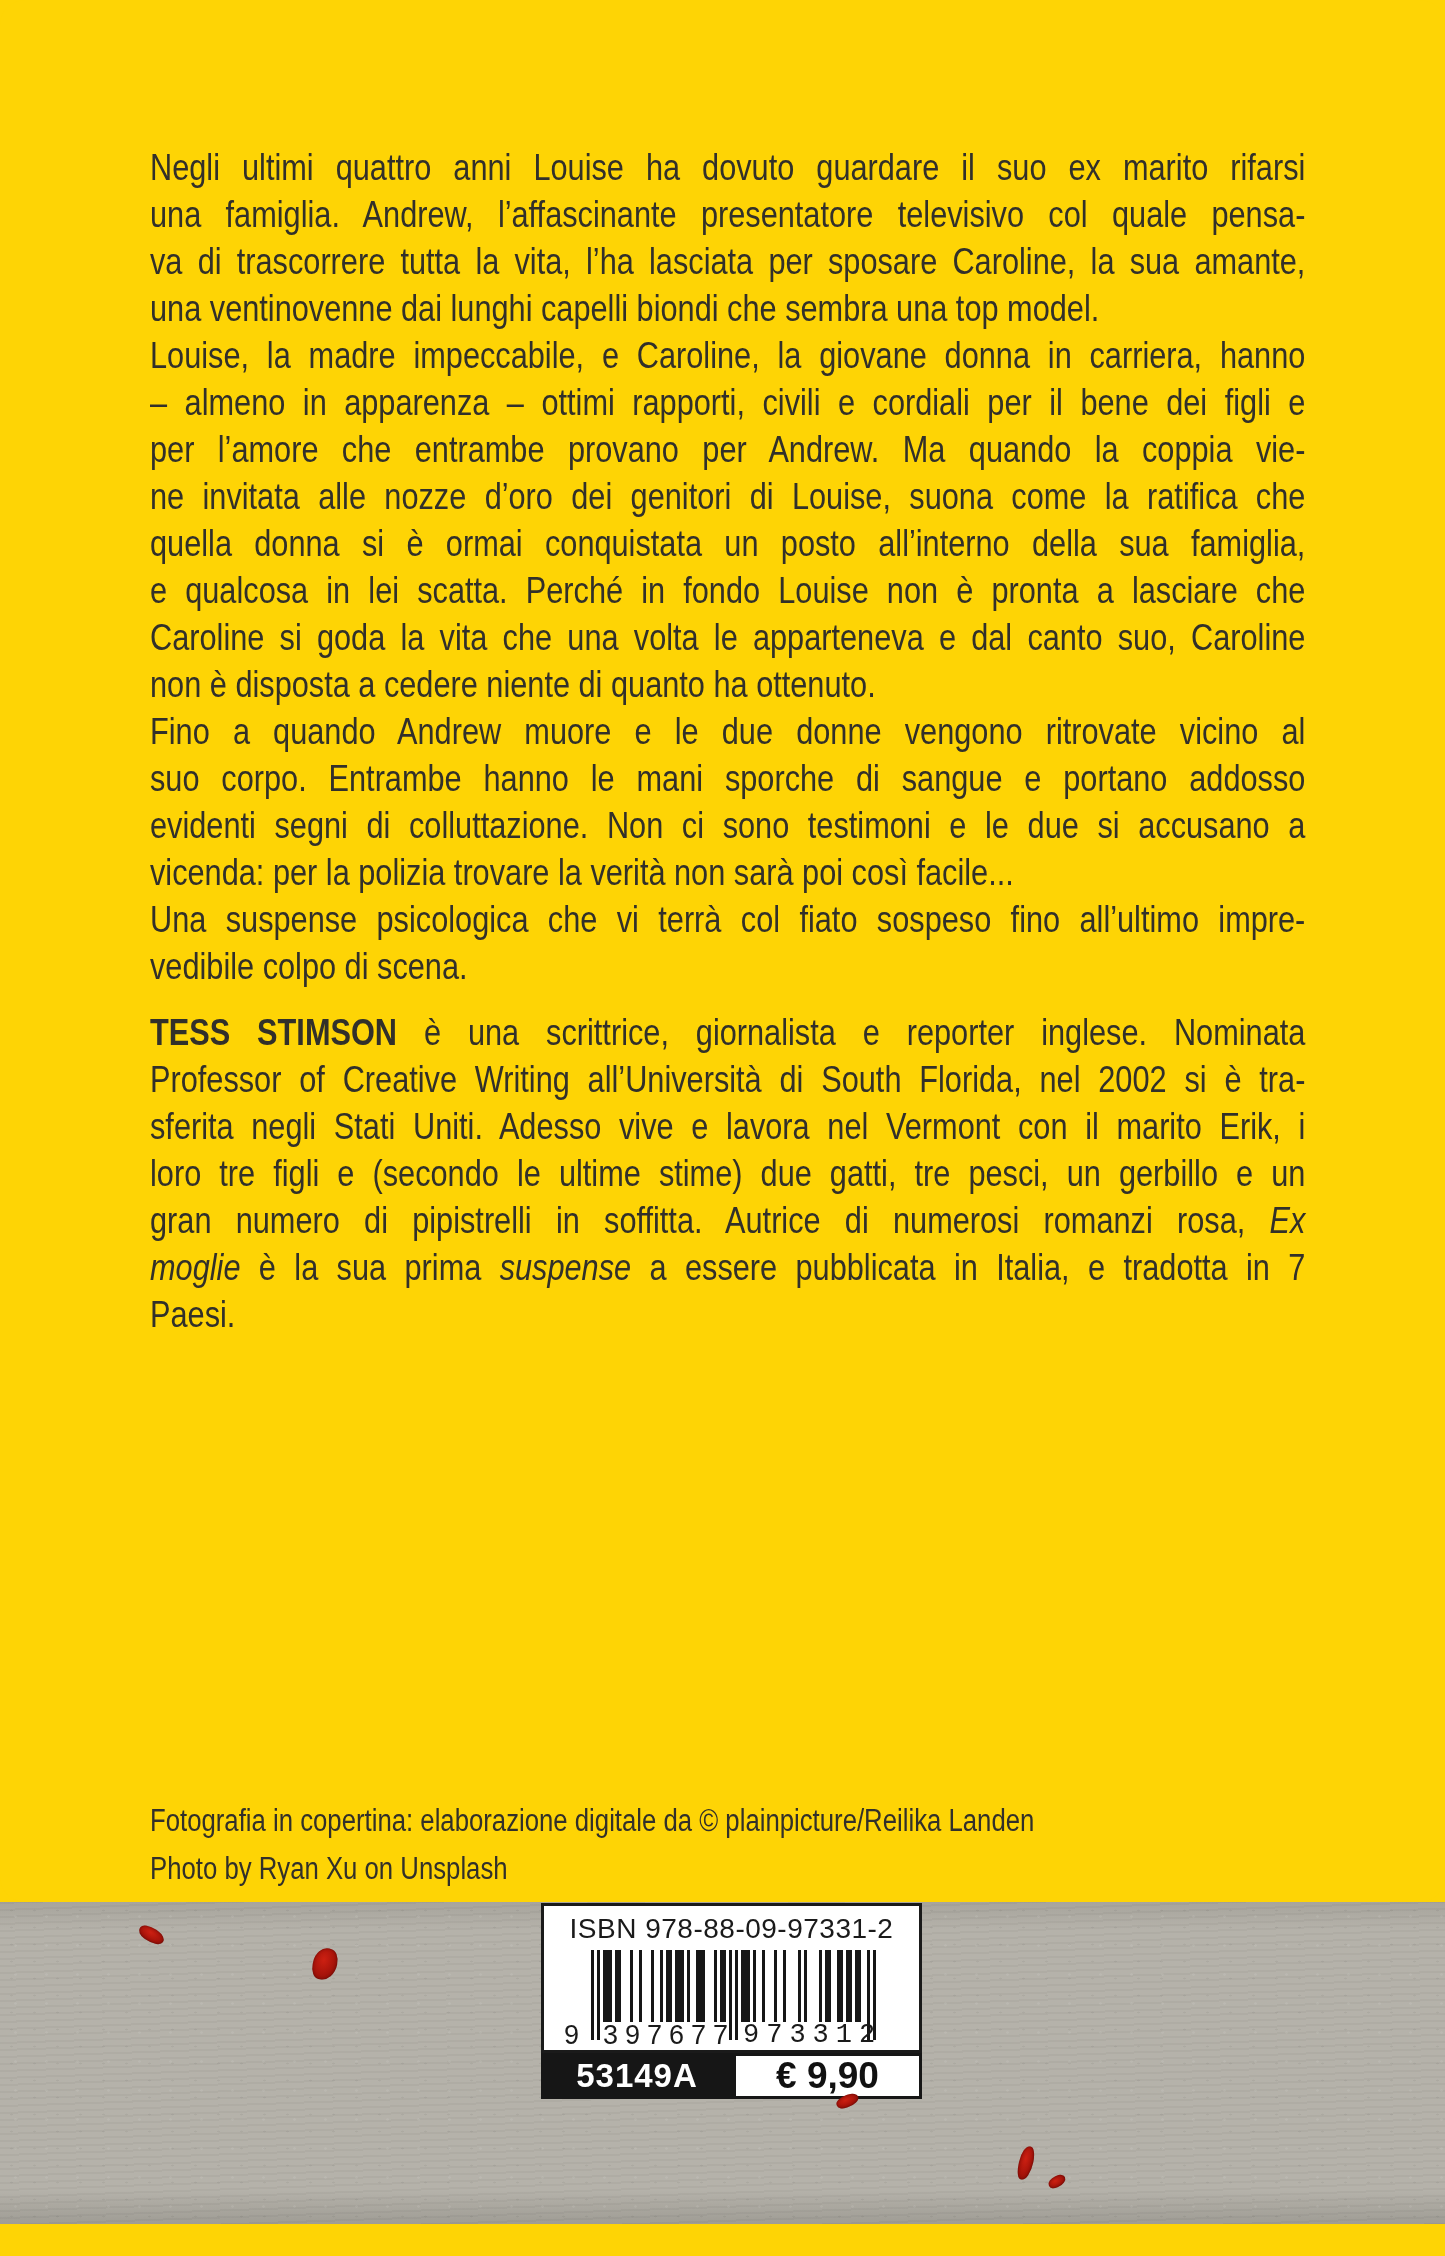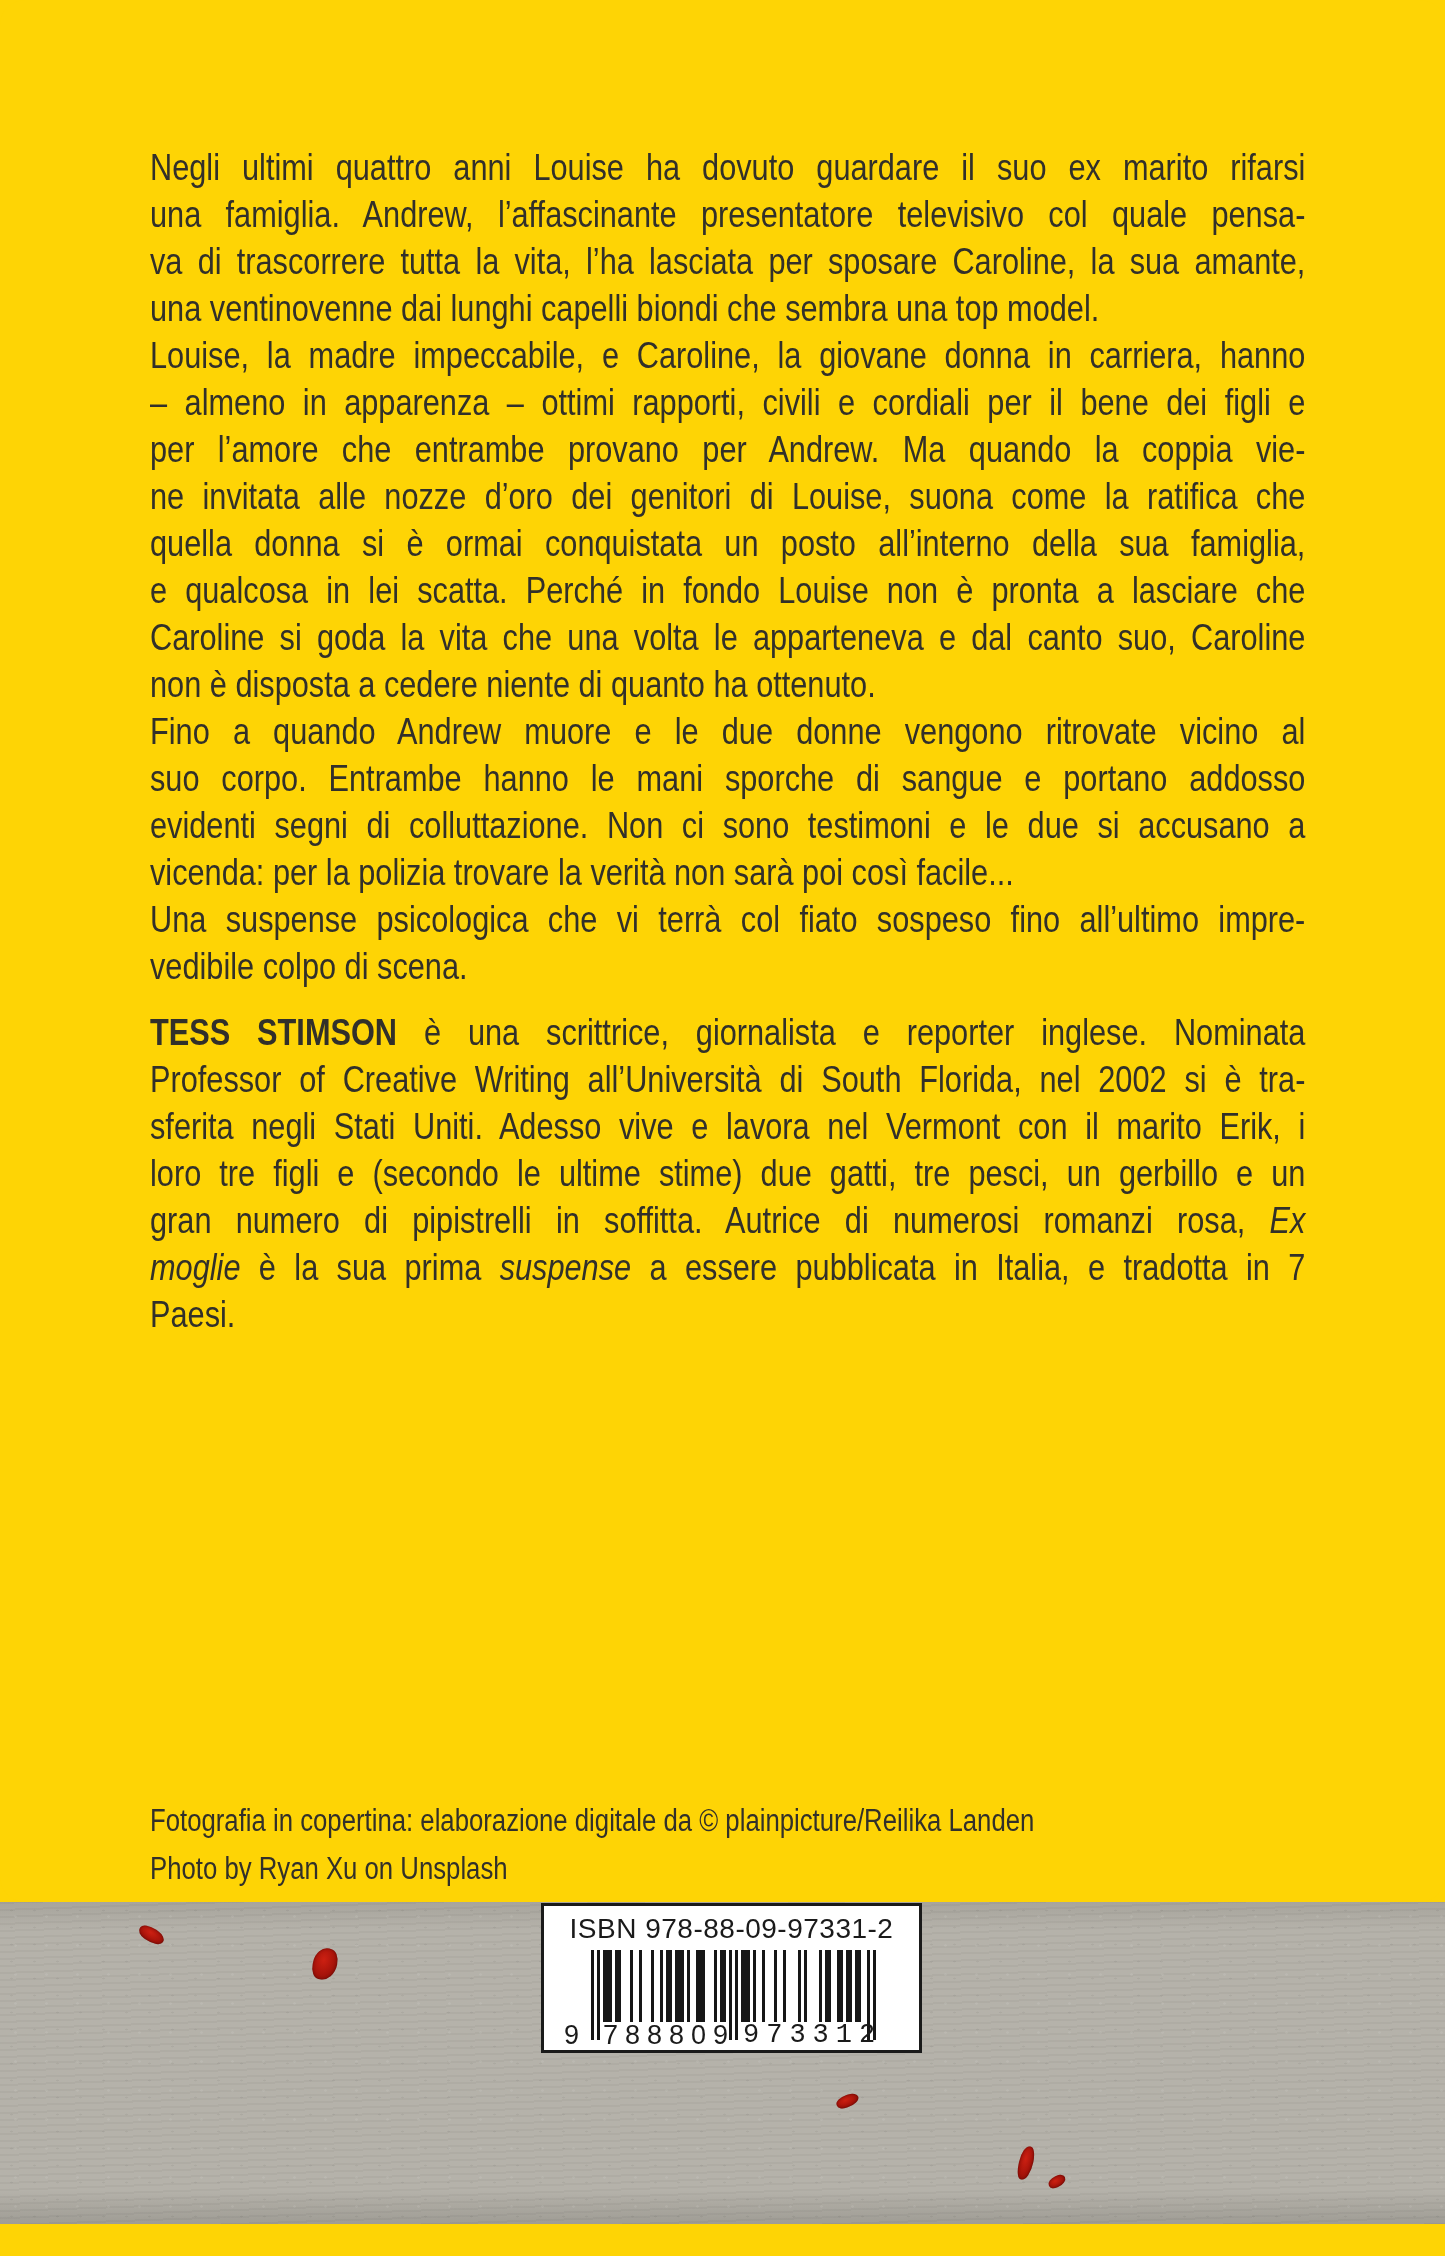--- a/index.html
+++ b/index.html
@@ -155,24 +155,28 @@
               <rect x="249" y="0" width="3" height="72" fill="#161616"></rect>
               <rect x="255" y="0" width="3" height="72" fill="#161616"></rect>
               <rect x="258" y="0" width="3" height="72" fill="#161616"></rect>
               <rect x="264" y="0" width="3" height="72" fill="#161616"></rect>
               <rect x="267" y="0" width="3" height="72" fill="#161616"></rect>
               <rect x="276" y="0" width="3" height="90" fill="#161616"></rect>
               <rect x="282" y="0" width="3" height="90" fill="#161616"></rect>
             </svg>
           <div class="ean-digits">
             <span class="d-lead">9</span>
-            <span class="d-g1">788809</span>
+            <span class="d-g1">397677</span>
             <span class="d-g2">973312</span>
           </div>
         </div>
+      </div>
+      <div class="price-row">
+        <div class="code-cell">53149A</div>
+        <div class="price-cell">€ 9,90</div>
       </div>
     </div>
     <div id="spatters">
         <div class="blood" style="left: 138px; top: 26px; width: 27px; height: 14px; transform: rotate(35deg);"></div>
         <div class="blood" style="left: 313px; top: 46px; width: 24px; height: 32px; transform: rotate(12deg);"></div>
         <div class="blood" style="left: 836px; top: 193px; width: 23px; height: 12px; transform: rotate(-18deg);"></div>
         <div class="blood" style="left: 1019px; top: 244px; width: 14px; height: 34px; transform: rotate(12deg);"></div>
         <div class="blood" style="left: 1048px; top: 274px; width: 18px; height: 11px; transform: rotate(-24deg);"></div>
       </div>
   </section>

